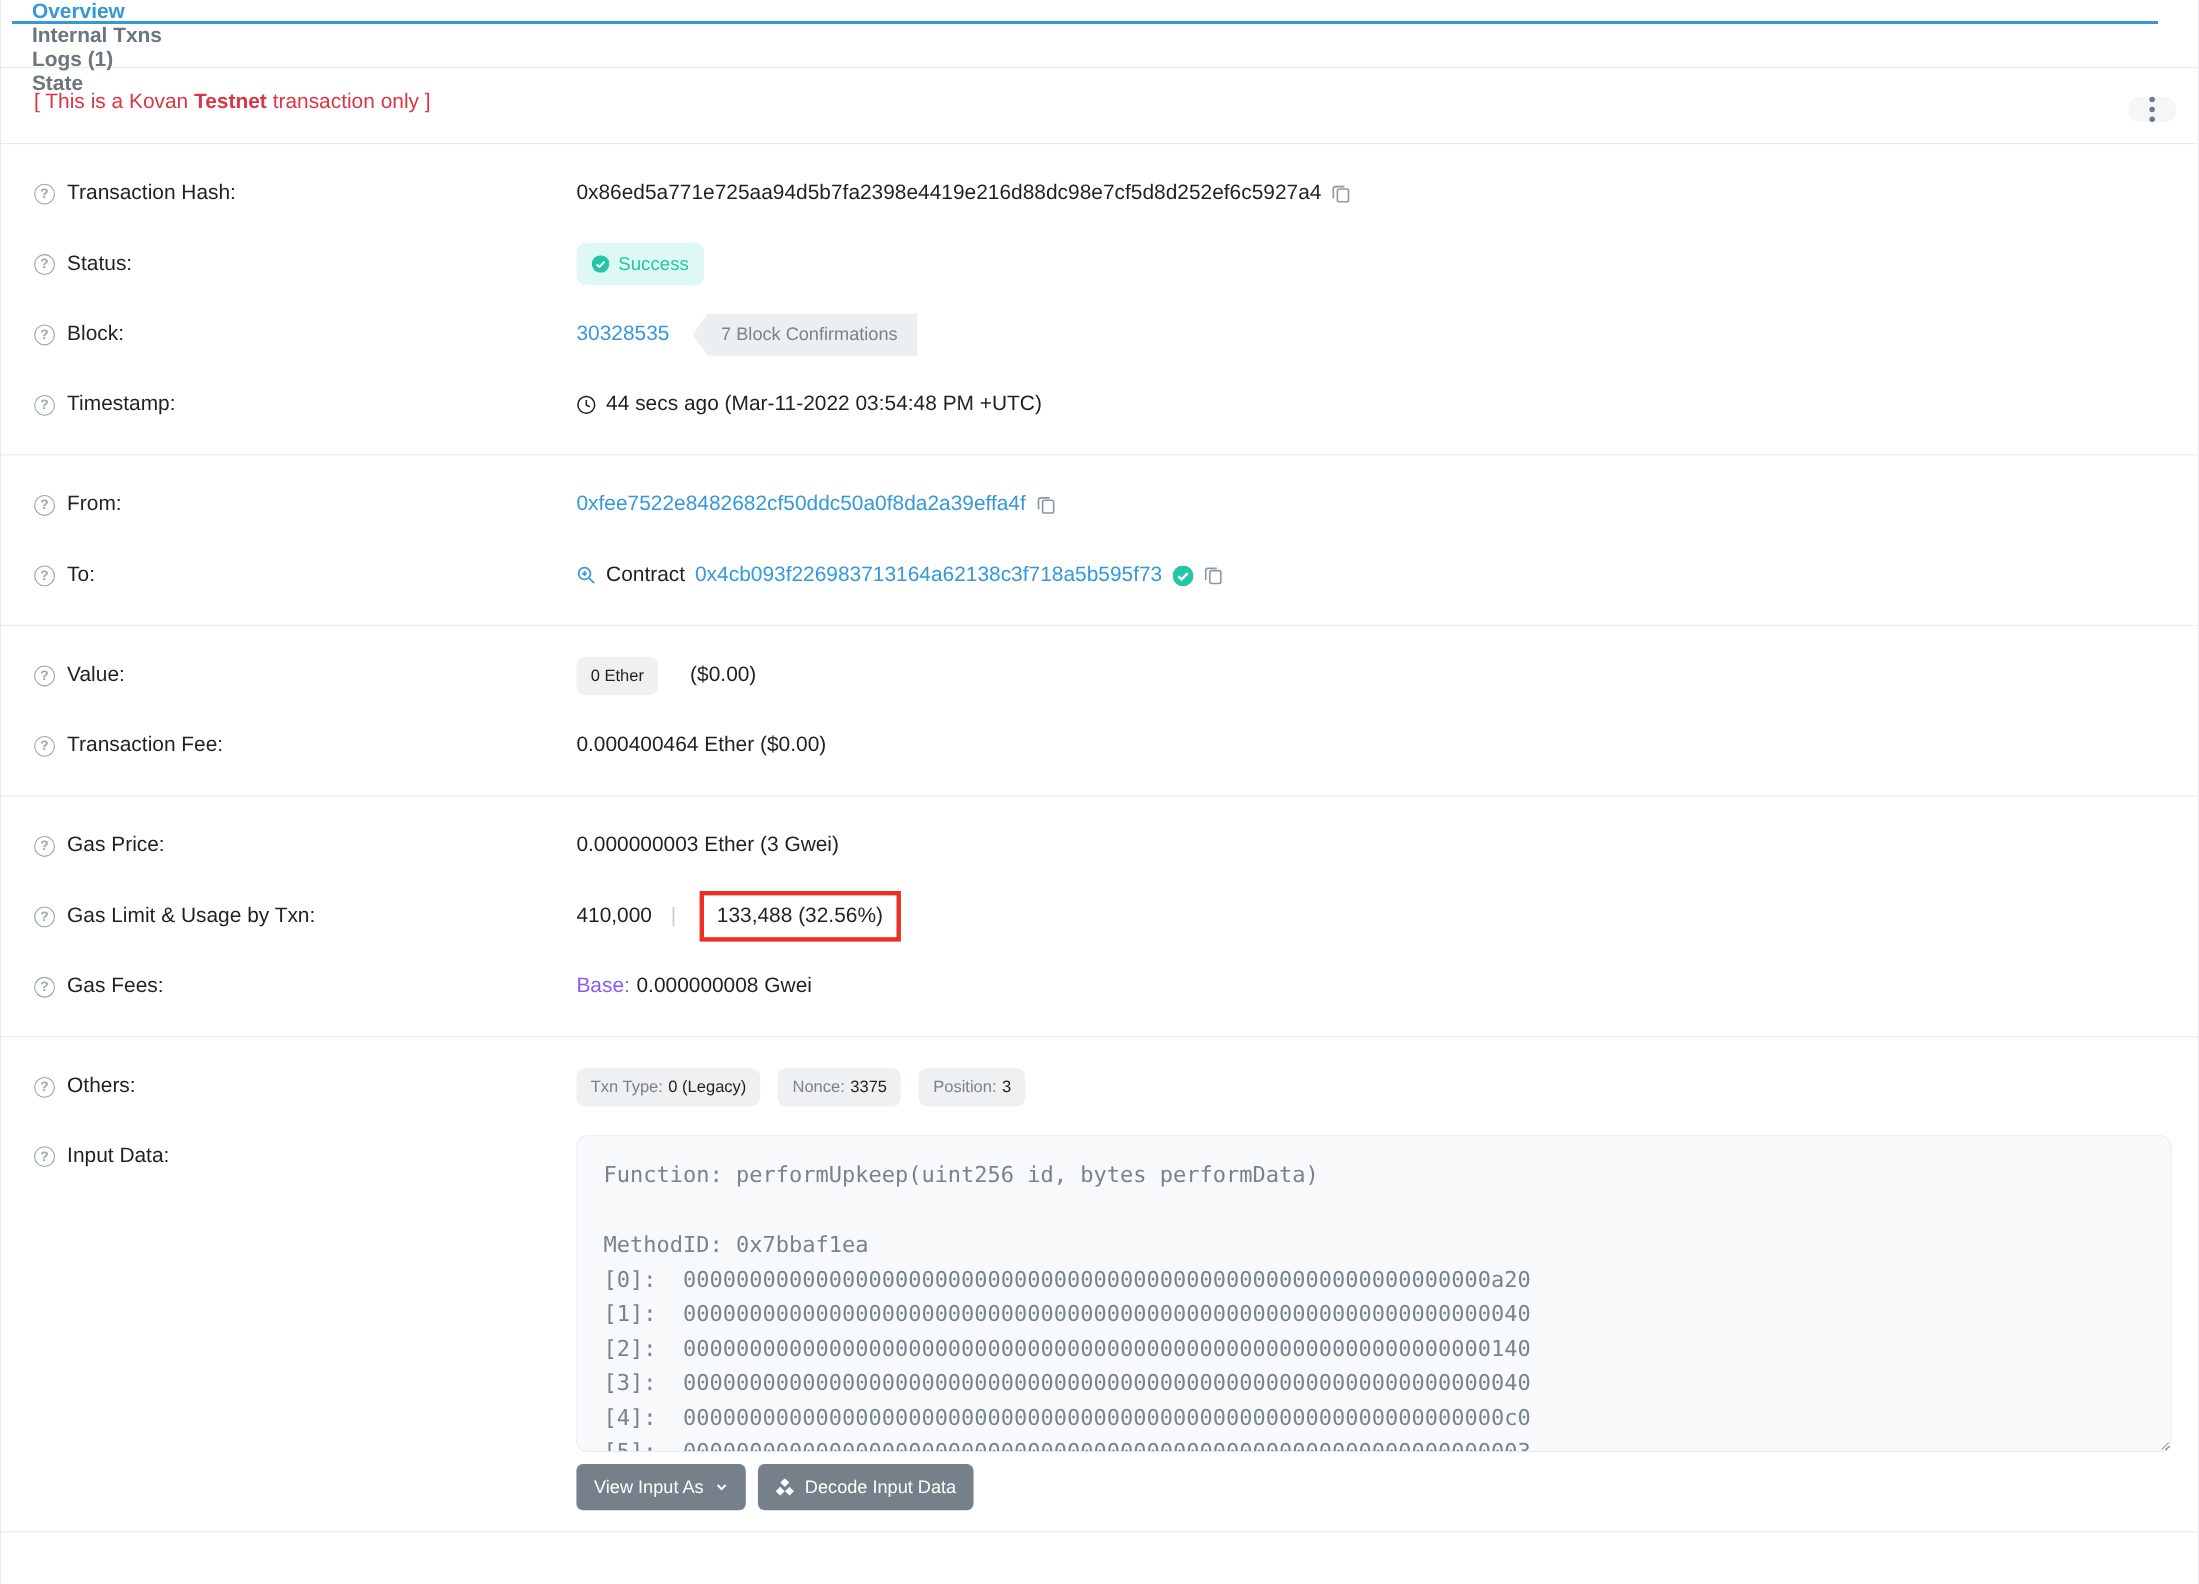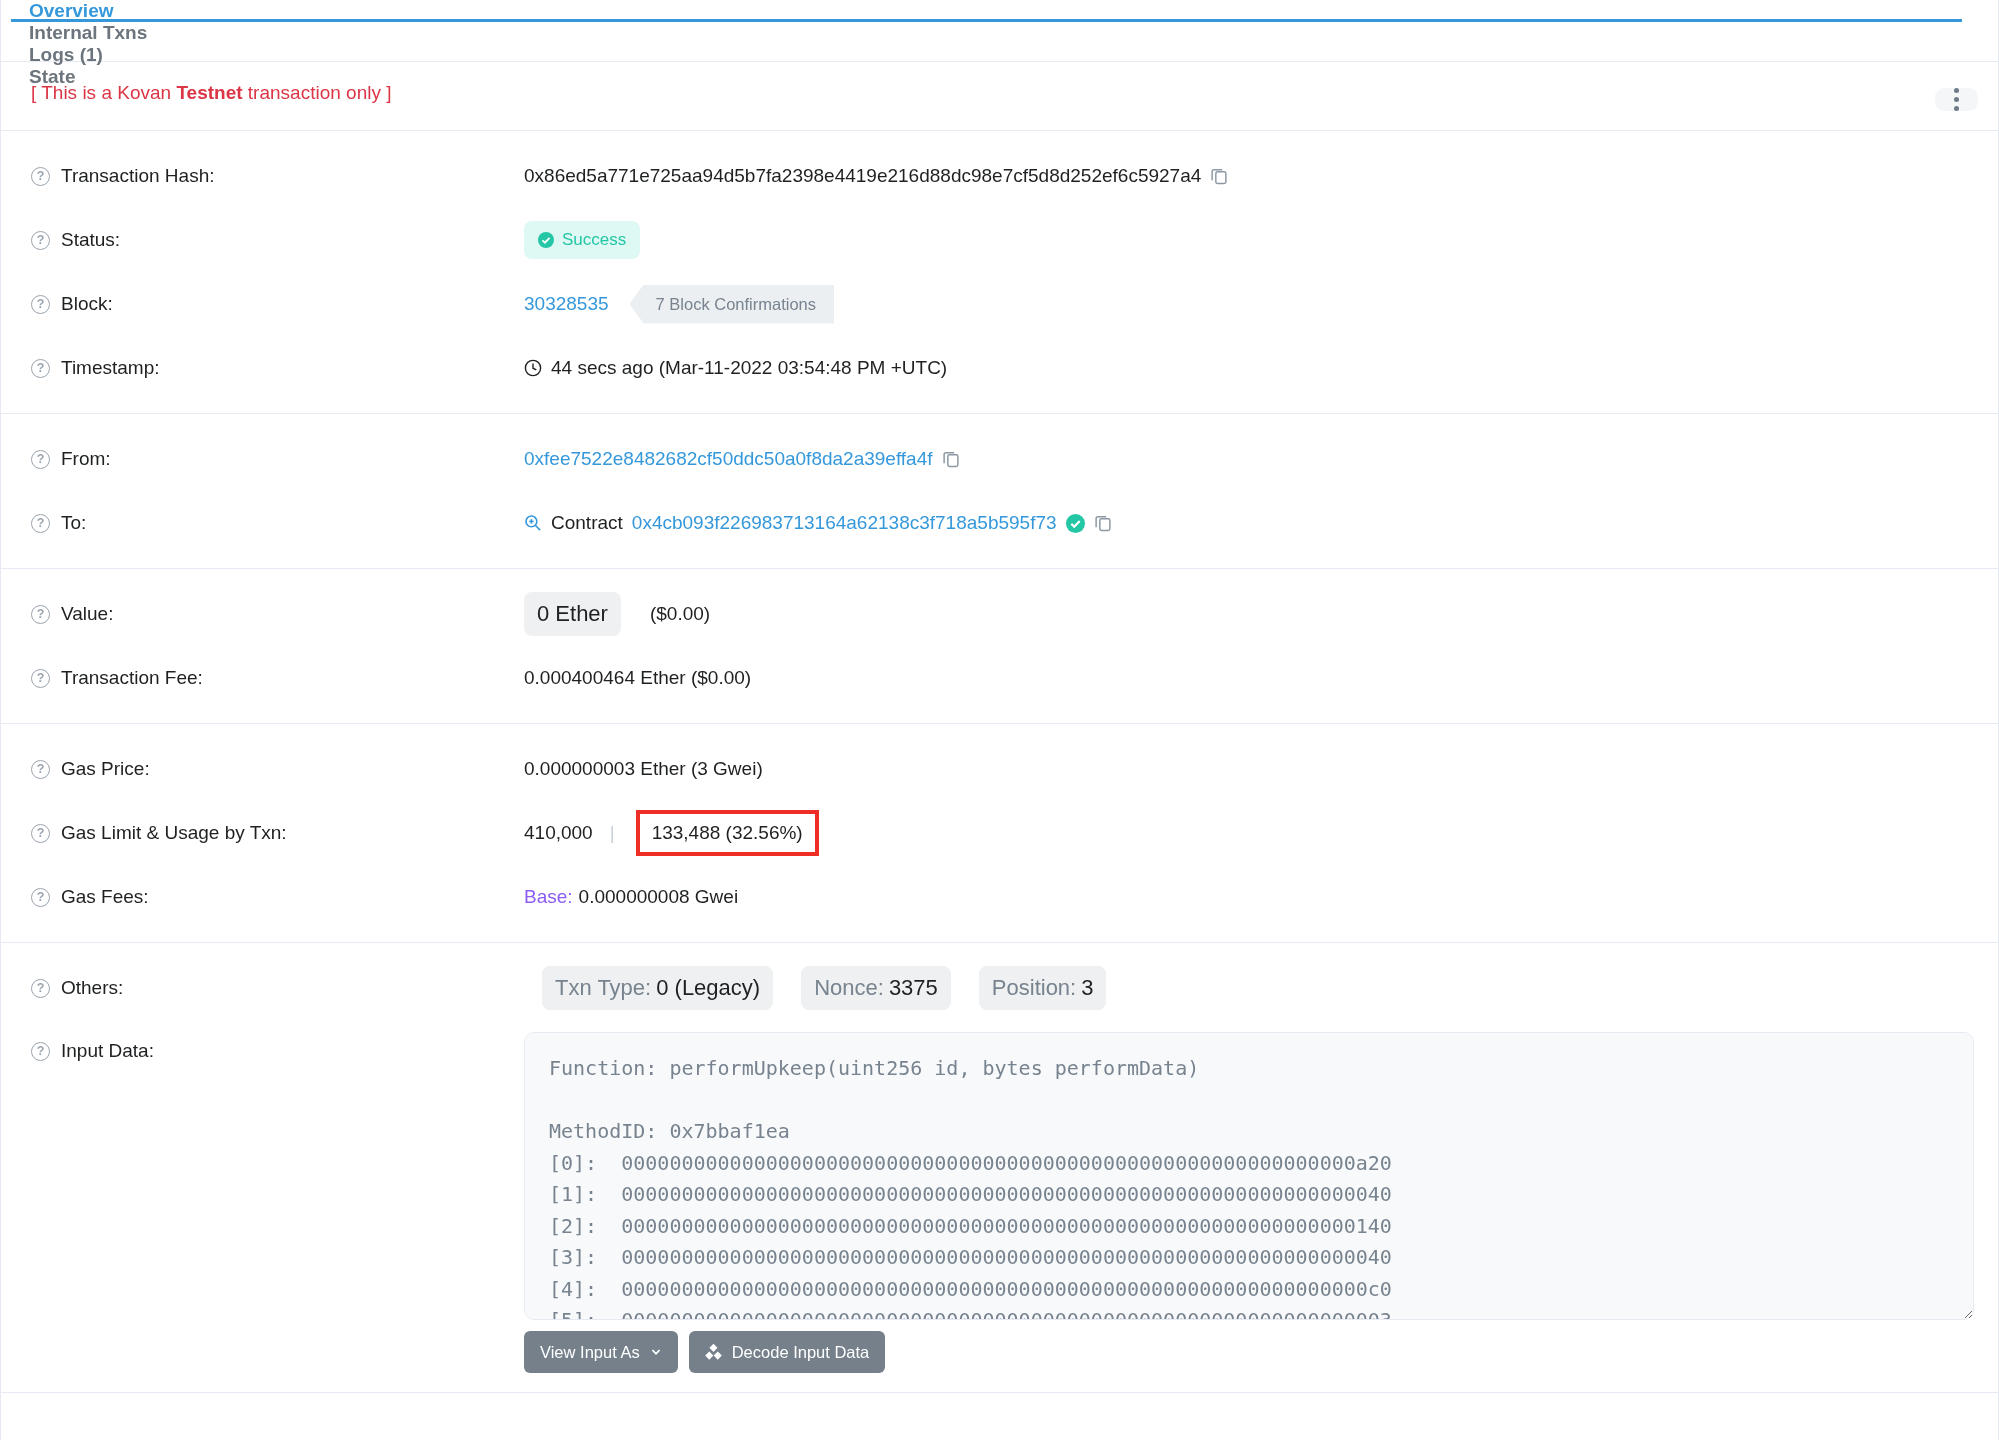--- a/index.html
+++ b/index.html
@@ -78,25 +78,25 @@
   .confirm-badge {
     display: inline-flex; align-items: center;
     background: #eceff2; color: #77838f; font-size: 16.5px;
     padding: 10px 18px 10px 26px; margin-left: 12px;
     clip-path: polygon(14px 0, 100% 0, 100% 100%, 14px 100%, 0 50%);
     white-space: nowrap;
   }
   .pill {
     display: inline-flex; align-items: center; gap: 5px;
     background: rgba(119,131,143,.12); border-radius: 8px;
-    padding: 9px 13px; font-size: 22px; white-space: nowrap;
+    padding: 9px 13px; font-size: 15px; white-space: nowrap;
   }
   .pill .pk { color: #77838f; }
   .pill .pv { color: #1e2022; }
-  .pill-group { display: flex; gap: 28px; margin-left: 18px; }
+  .pill-group { display: flex; gap: 16px; }
 
   .sep-bar { color: #c9d0d8; margin: 0 8px; }
   .annotation-box {
     display: inline-flex; align-items: center;
     border: 4px solid #ee2e24;
     padding: 8px 12px; margin-left: 4px;
   }
   .muted { color: #8b5cf6; }
 
   

